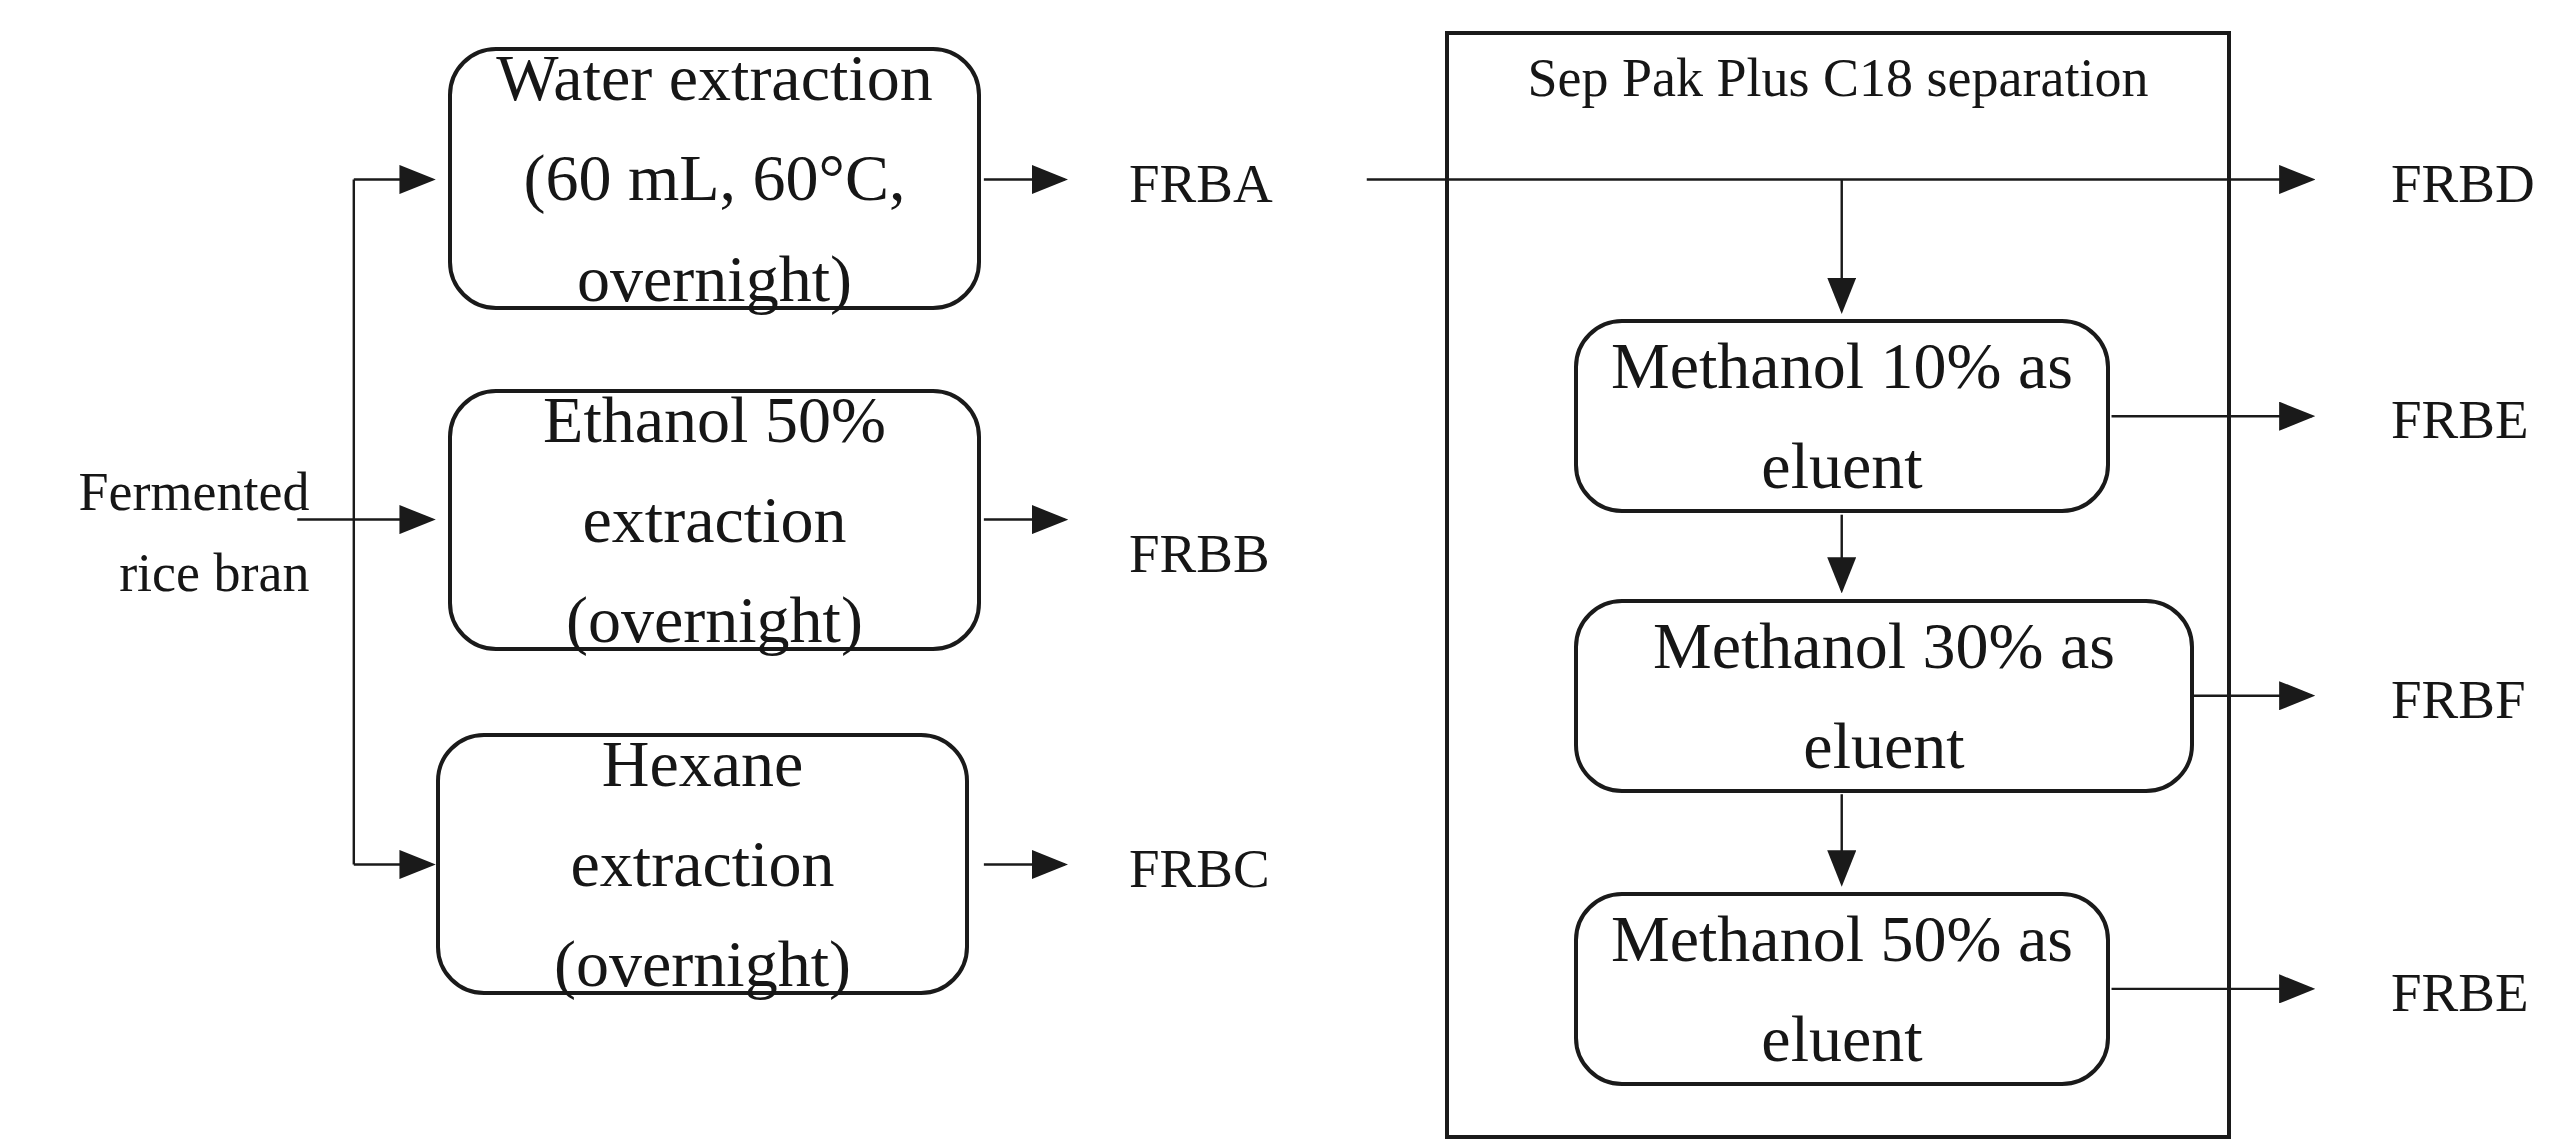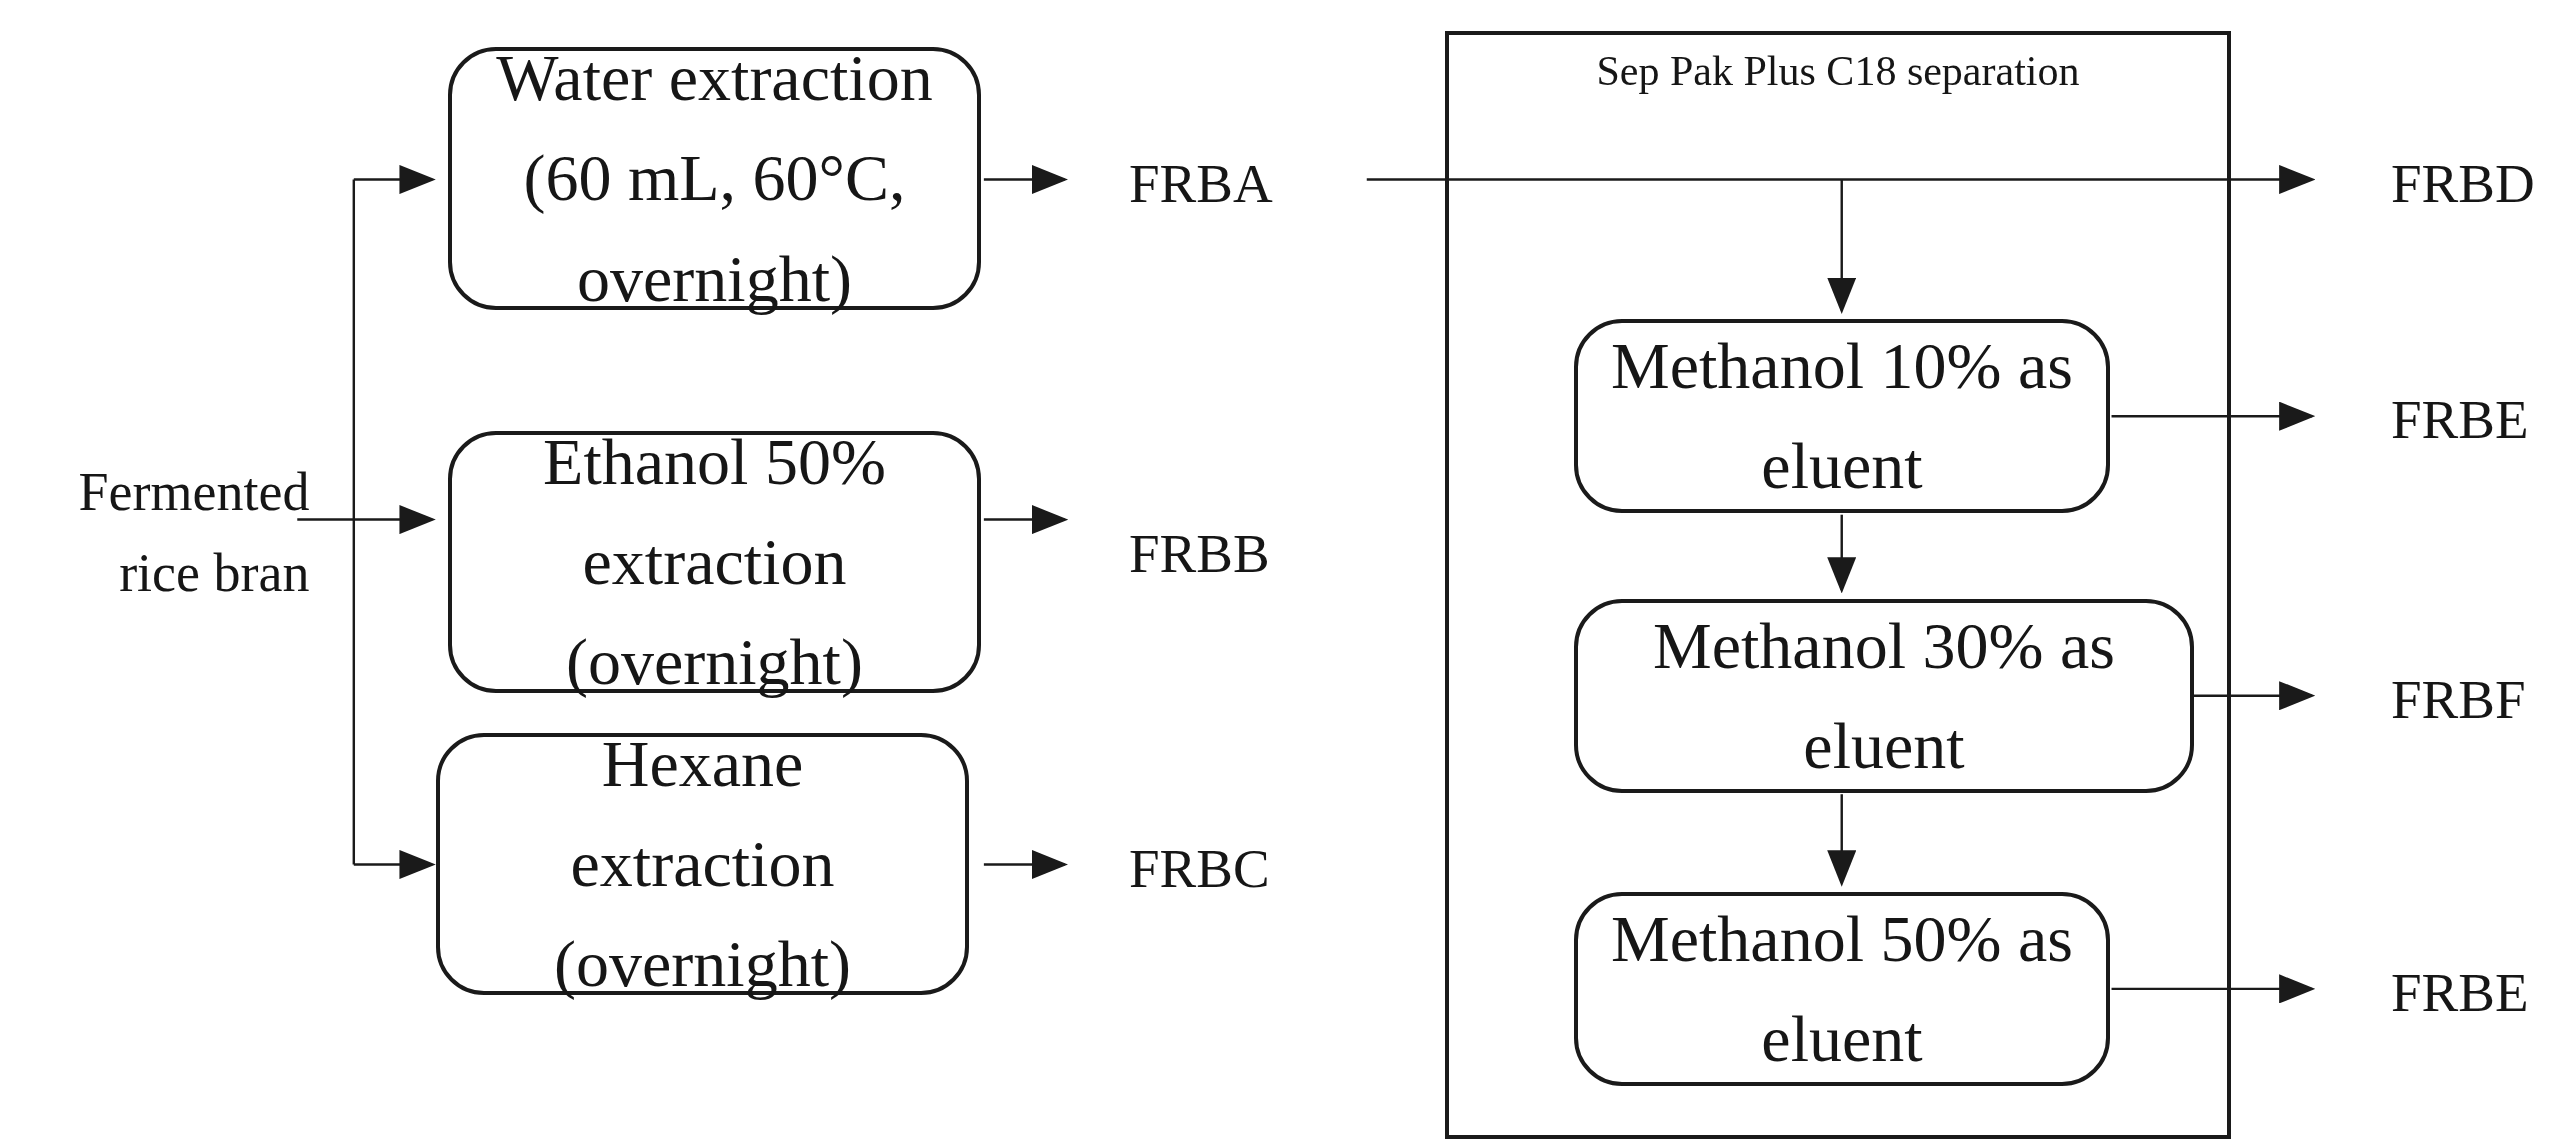--- a/index.html
+++ b/index.html
@@ -33,21 +33,21 @@
   .rbox .ln{display:block;}
   .sep-container{
     position:absolute;
     box-sizing:border-box;
     border:4.8px solid var(--stroke);
     background:transparent;
   }
   .sep-title{
     position:absolute;
     text-align:center;
-    font-size:42px;
+    font-size:54px;
     white-space:nowrap;
   }
   .tag{
     position:absolute;
     font-size:55px;
     white-space:nowrap;
     transform:translateY(-50%);
   }
   .source{
     position:absolute;
@@ -94,21 +94,21 @@
   </div>
 
   <div class="rbox" style="left:448px;top:47px;width:533px;height:263px;">
     <div>
       <span class="ln">Water extraction</span>
       <span class="ln">(60 mL, 60°C,</span>
       <span class="ln">overnight)</span>
     </div>
   </div>
 
-  <div class="rbox" style="left:448px;top:389px;width:533px;height:262px;margin-top:42px;">
+  <div class="rbox" style="left:448px;top:389px;width:533px;height:262px;">
     <div>
       <span class="ln">Ethanol 50%</span>
       <span class="ln">extraction</span>
       <span class="ln">(overnight)</span>
     </div>
   </div>
 
   <div class="rbox" style="left:436px;top:733px;width:533px;height:262px;">
     <div>
       <span class="ln">Hexane</span>

